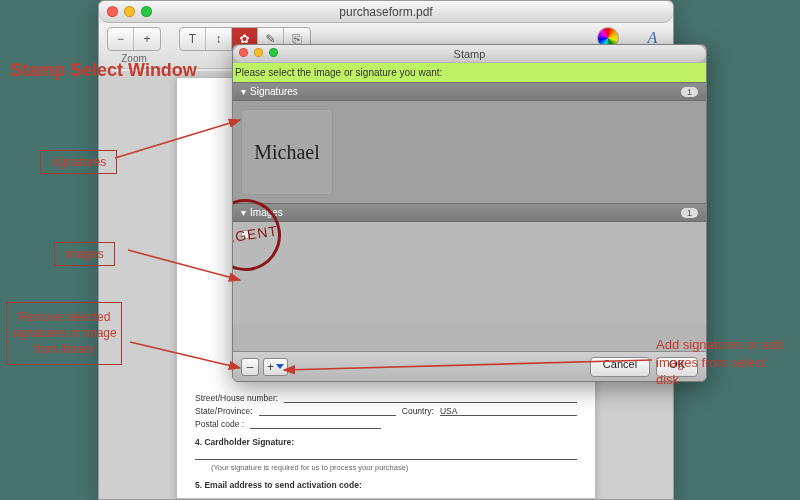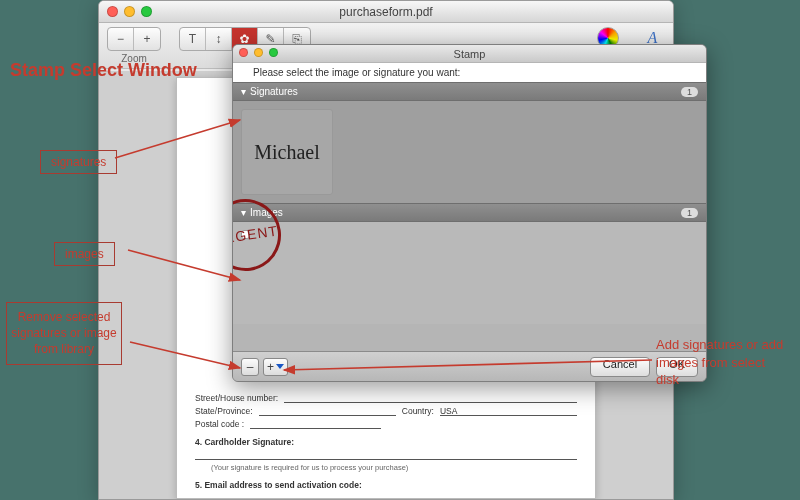--- a/index.html
+++ b/index.html
@@ -18,21 +18,21 @@
     position: absolute; left: 98px; top: 0; width: 576px; height: 500px;
     background: #e9e9e9;
     border: 1px solid #9a9a9a; border-radius: 6px 6px 0 0;
     box-shadow: 0 4px 20px rgba(0,0,0,.25);
     overflow: hidden;
   }
   .titlebar {
     height: 22px; background: linear-gradient(#f7f7f7,#d6d6d6);
     border-bottom: 1px solid #b5b5b5;
     display: flex; align-items: center; justify-content: center; position: relative;
-    font-size: 12px; color: #444;
+    font-size: 12px; color: #444; border-radius: 10px;
   }
   .traffic { position: absolute; left: 8px; top: 5px; display: flex; gap: 6px; }
   .light { width: 11px; height: 11px; border-radius: 50%; border: 1px solid rgba(0,0,0,.2); }
   .l-close { background: #ff5f57; } .l-min { background: #ffbd2e; } .l-max { background: #28c940; }
 
   .toolbar {
     height: 46px; background: linear-gradient(#f2f2f2,#dcdcdc);
     border-bottom: 1px solid #bdbdbd;
     display: flex; align-items: flex-start; padding: 4px 8px; gap: 18px;
   }
@@ -60,21 +60,21 @@
   
   .stamp-window {
     position:absolute; left:232px; top:44px; width:475px; height:338px;
     background:#b5b5b5; border:1px solid #7e7e7e; border-radius:6px;
     box-shadow:0 6px 24px rgba(0,0,0,.4);
     overflow:hidden;
   }
   .stamp-window .titlebar{ height:18px; font-size:11px; background:linear-gradient(#e9e9e9,#c9c9c9);}
   .stamp-window .traffic{ top:3px; left:6px;}
   .stamp-window .light{ width:9px;height:9px;}
-  .prompt{ padding:4px 20px; font-size:10px; color:#333; background:#ffffff;}
+  .prompt{ padding:4px 2px; font-size:10px; color:#333; background:#bef264;}
   .section-header{
     background: linear-gradient(#8f8f8f,#7a7a7a); color:#fff; font-size:10px;
     padding:3px 8px; display:flex; align-items:center; justify-content:space-between;
     border-top:1px solid #6e6e6e; border-bottom:1px solid #6e6e6e;
   }
   .section-header .left{display:flex; gap:4px; align-items:center;}
   .disclosure{ display:inline-block; transform:rotate(0);}
   .count-badge{ background:#ddd; color:#555; border-radius:8px; font-size:9px; padding:0 6px;}
   .section-body{ background:#9f9f9f; padding:8px; height:102px; display:flex; gap:8px; }
   .section-body.images{ background:#b9b9b9; }

